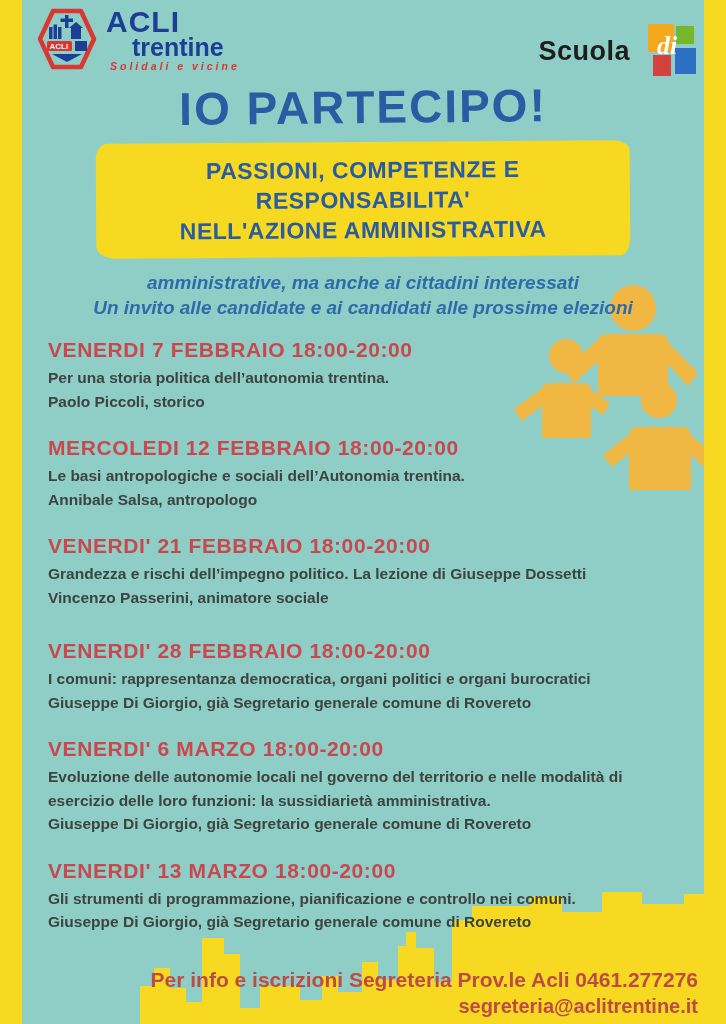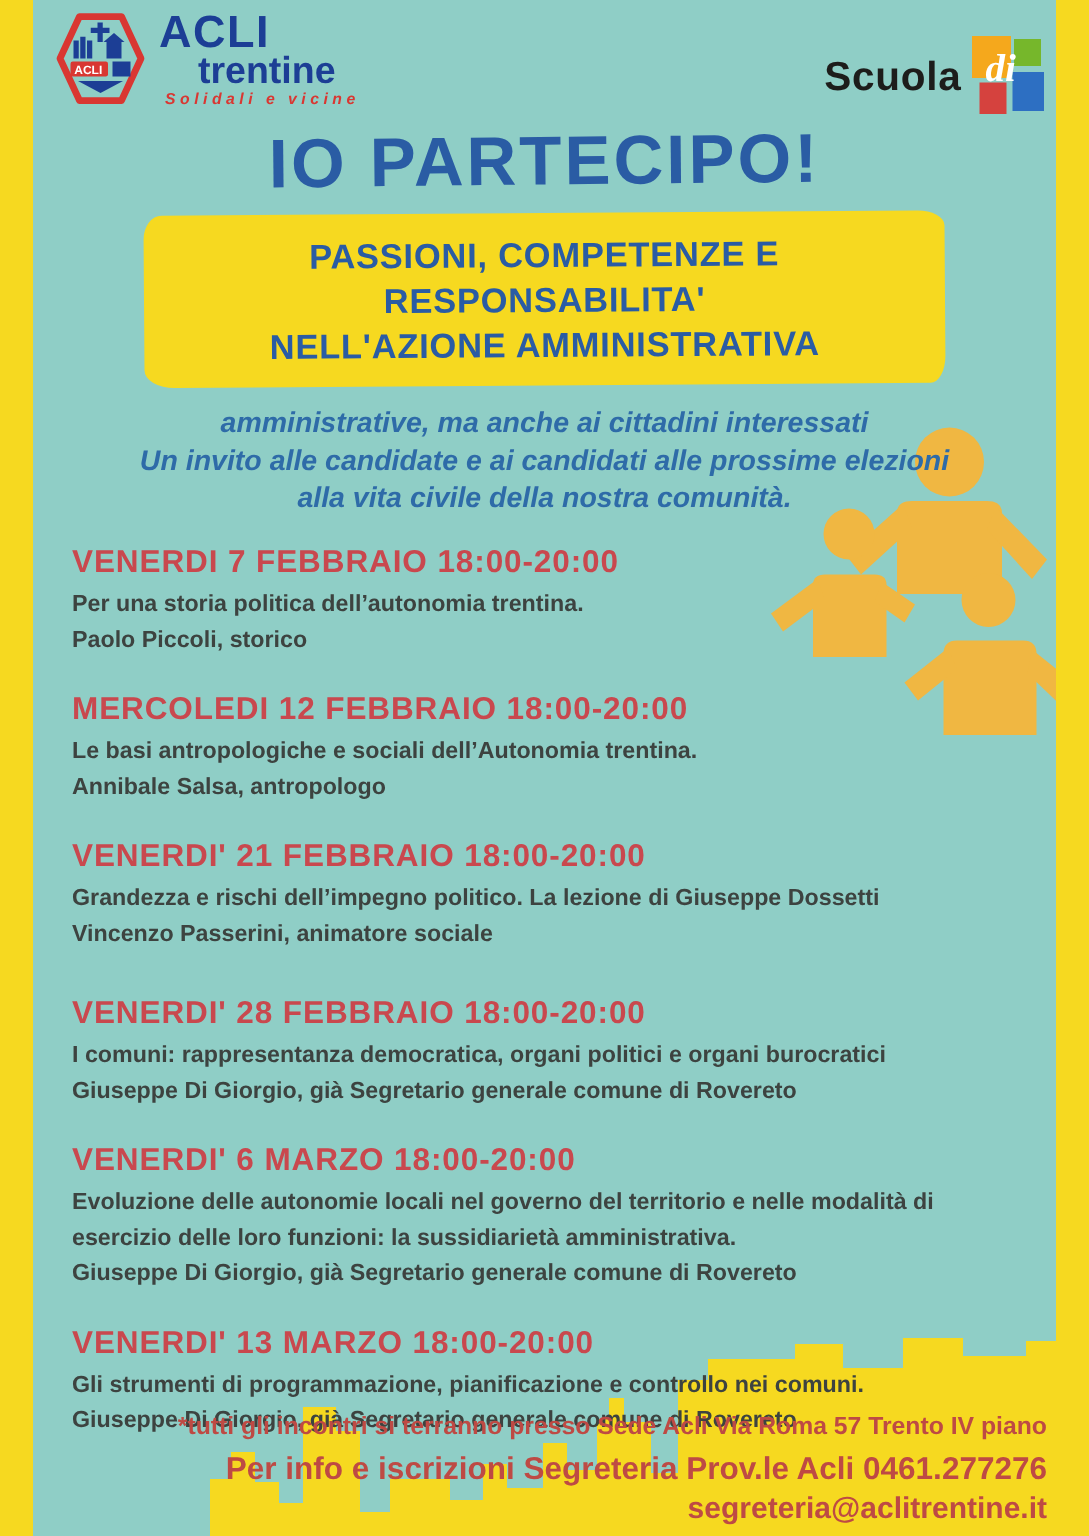--- a/index.html
+++ b/index.html
@@ -11,21 +11,21 @@
   }
   .edge{ position:absolute; top:0; bottom:0; width:22px; background:var(--yellow,#F6D920); z-index:6; }
   .edge.left{ left:0; } .edge.right{ right:0; }
 
   
   .header{ position:relative; z-index:3; display:flex; justify-content:space-between; align-items:flex-start; padding:8px 30px 0 36px; height:74px; }
   .acli-logo{ display:flex; gap:8px; align-items:flex-start; }
   .acli-text .l1{ font-size:30px; font-weight:bold; color:var(--acli-blue,#1C3E95); line-height:28px; letter-spacing:1px; }
   .acli-text .l2{ font-size:25px; font-weight:bold; color:var(--acli-blue,#1C3E95); line-height:22px; margin-left:26px; }
   .acli-text .l3{ font-size:10.5px; font-weight:bold; font-style:italic; color:var(--acli-red,#D93732); letter-spacing:3px; margin-top:2px; margin-left:4px; }
-  .scuola-logo{ display:flex; align-items:center; gap:7px; margin-top:16px; }
+  .scuola-logo{ display:flex; align-items:center; gap:18px; margin-top:16px; }
   .scuola-word{ font-size:27px; font-weight:bold; color:var(--scuola-black,#1D1D1B); letter-spacing:0.5px; }
   .sq-cluster{ position:relative; width:48px; height:54px; flex:0 0 auto; }
   .sq{ position:absolute; }
   .sq.orange{ left:0;  top:0;  width:26px; height:28px; background:var(--sq-orange,#F5A81C); }
   .sq.green { left:28px; top:2px; width:18px; height:18px; background:var(--sq-green,#76B72B); }
   .sq.red   { left:5px; top:31px; width:18px; height:21px; background:var(--sq-red,#D5423E); }
   .sq.blue  { left:27px; top:24px; width:21px; height:26px; background:var(--sq-blue,#2D6FC2); }
   .sq-di{ position:absolute; left:9px; top:7px; font-family:"Liberation Serif",serif; font-style:italic; font-weight:bold; font-size:26px; color:#fff; z-index:2; }
 
   
@@ -106,21 +106,20 @@
   <div class="title">IO PARTECIPO!</div>
 
   <div class="subtitle-box">
     <div class="s1">PASSIONI, COMPETENZE E RESPONSABILITA'</div>
     <div class="s2">NELL'AZIONE AMMINISTRATIVA</div>
   </div>
 
   <div class="intro">
     <div>amministrative, ma anche ai cittadini interessati</div>
     <div>Un invito alle candidate e ai candidati alle prossime elezioni</div>
-    <div>alla vita civile della nostra comunità.</div>
   </div>
 
   <div class="events">
     <div class="event">
       <div class="event-date">VENERDI 7 FEBBRAIO 18:00-20:00</div>
       <div class="event-desc">Per una storia politica dell’autonomia trentina.</div>
       <div class="event-speaker">Paolo Piccoli, storico</div>
     </div>
     <div class="event">
       <div class="event-date">MERCOLEDI 12 FEBBRAIO 18:00-20:00</div>
@@ -171,18 +170,17 @@
     </svg>
   </div>
 
   <div class="skyline">
     <svg width="726" height="134" viewBox="0 0 726 134" preserveAspectRatio="none">
       <path style="fill:var(--yellow,#F6D920)" d="M140,134 L140,96 L154,96 L154,78 L170,78 L170,98 L186,98 L186,112 L202,112 L202,48 L224,48 L224,64 L240,64 L240,118 L260,118 L260,96 L300,96 L300,110 L322,110 L322,86 L338,86 L338,102 L362,102 L362,72 L378,72 L378,90 L398,90 L398,56 L406,56 L406,42 L416,42 L416,58 L434,58 L434,92 L452,92 L452,30 L472,30 L472,16 L530,16 L530,6 L562,6 L562,22 L602,22 L602,2 L642,2 L642,14 L684,14 L684,4 L726,4 L726,134 Z"></path>
     </svg>
   </div>
 
   <div class="footer">
-    <div class="f1">*tutti gli incontri si terranno presso Sede Acli Via Roma 57 Trento IV piano</div>
     <div class="f3">Per info e iscrizioni Segreteria Prov.le Acli 0461.277276</div>
     <div class="f4">segreteria@aclitrentine.it</div>
   </div>
 
 </div>
 
 </body></html>

